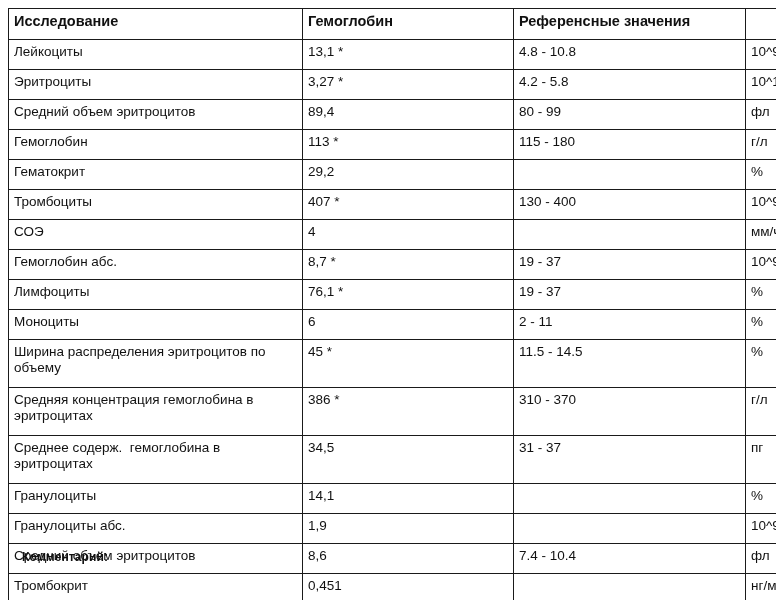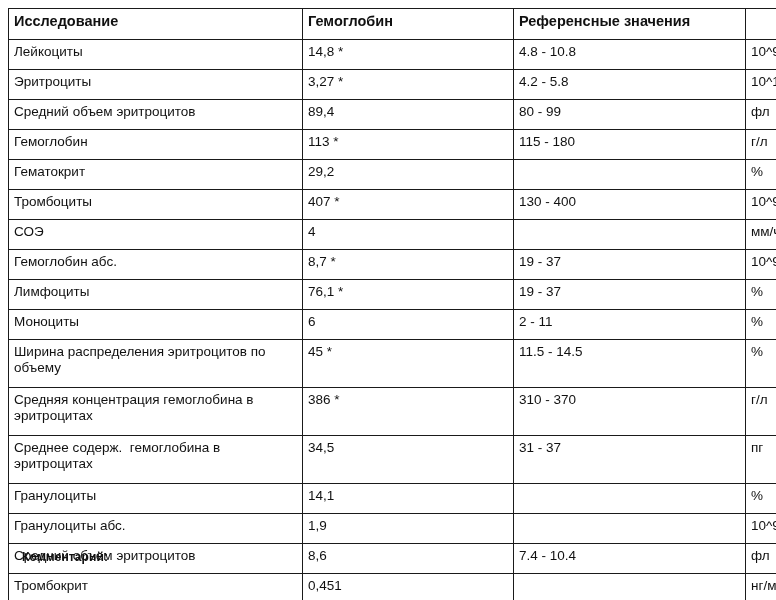--- a/index.html
+++ b/index.html
@@ -105,21 +105,21 @@
         <tr>
           <th>Исследование</th>
           <th>Гемоглобин</th>
           <th>Референсные значения</th>
           <th class="unit-head"></th>
         </tr>
       </thead>
       <tbody id="lab-table-body">
           <tr>
             <td>Лейкоциты</td>
-            <td>14,8 *</td>
+            <td>13,1 *</td>
             <td>4.8 - 10.8</td>
             <td>10^9/л</td>
           </tr>
           <tr>
             <td>Эритроциты</td>
             <td>3,27 *</td>
             <td>4.2 - 5.8</td>
             <td>10^12/л</td>
           </tr>
           <tr>

